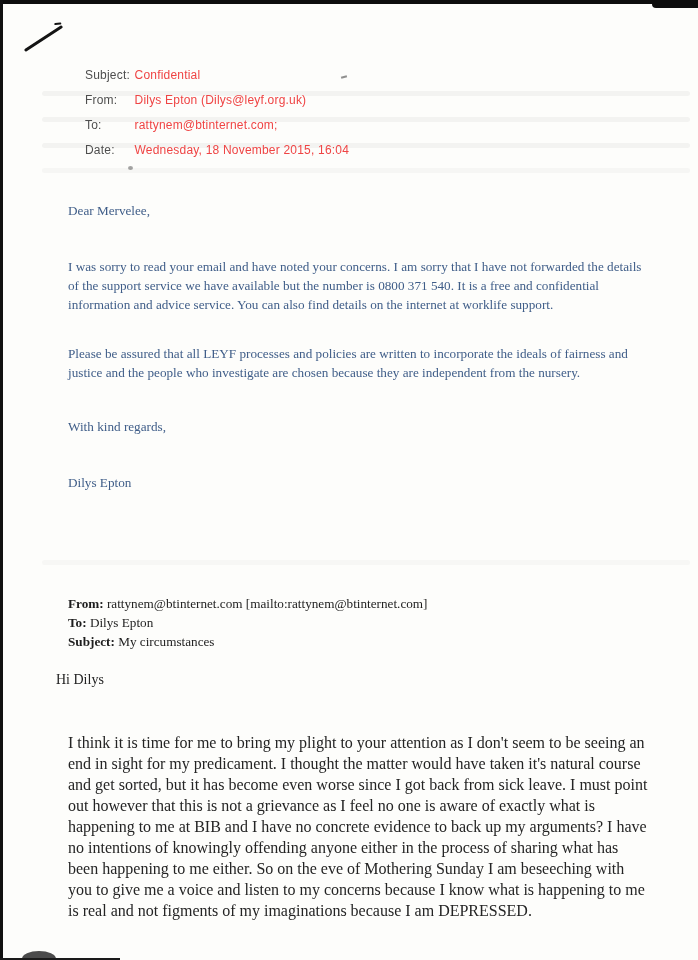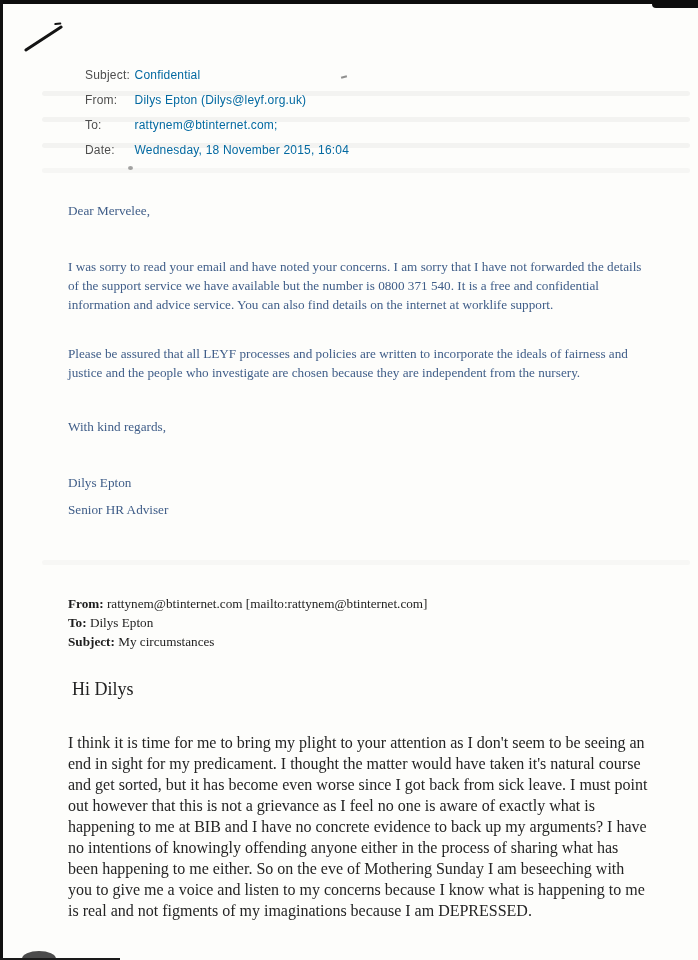--- a/index.html
+++ b/index.html
@@ -89,21 +89,21 @@
   }
   .mail-header .hrow {
     height: 25px;
     white-space: nowrap;
   }
   .mail-header .hlabel {
     display: inline-block;
     width: 46px;
   }
   .mail-header .hvalue {
-    color: #0369a1;
+    color: #ef4444;
     text-align: right;
   }
   
   .reply {
     position: absolute; left: 68px;
     width: 580px;
     color: #3f5d88;
     font-size: 13.2px;
     line-height: 19px;
   }
@@ -117,24 +117,23 @@
   .quoted-header {
     position: absolute; left: 68px; top: 574px;
     width: 580px;
     color: #1d1d1d;
     font-size: 13.2px;
     line-height: 19px;
     margin-top: 20px;
   }
   .quoted-header .qlabel { font-weight: bold; }
   .quoted-greeting {
-    position: absolute; left: 72px; top: 672px;
+    position: absolute; left: 56px; top: 672px;
     color: #232323;
-    font-size: 18px;
-    margin-top: 7px;
+    font-size: 14px;
   }
   .quoted-body {
     position: absolute; left: 68px; top: 732px;
     width: 582px;
     color: #242424;
     font-size: 16px;
     line-height: 21px;
   }
 </style>
 </head>
@@ -173,21 +172,20 @@
       <span class="hlabel">Date:</span>
       <span class="hvalue">Wednesday, 18 November 2015, 16:04</span>
     </div>
   </div>
 
   <div class="reply reply-greeting">Dear Mervelee,</div>
   <div class="reply reply-para1">I was sorry to read your email and have noted your concerns. I am sorry that I have not forwarded the details of the support service we have available but the number is 0800 371 540. It is a free and confidential information and advice service. You can also find details on the internet at worklife support.</div>
   <div class="reply reply-para2">Please be assured that all LEYF processes and policies are  written to incorporate the ideals of fairness and justice and the people who investigate are chosen because they are independent from the nursery.</div>
   <div class="reply reply-closing">With kind regards,</div>
   <div class="reply reply-sig-name">Dilys Epton</div>
-  <div class="reply reply-sig-title">Senior HR Adviser</div>
 
   <div class="quoted-header">
     <div>
       <span class="qlabel">From:</span><span> rattynem@btinternet.com [mailto:rattynem@btinternet.com]</span>
     </div>
     <div>
       <span class="qlabel">To:</span><span> Dilys Epton</span>
     </div>
     <div>
       <span class="qlabel">Subject:</span><span> My circumstances</span>

